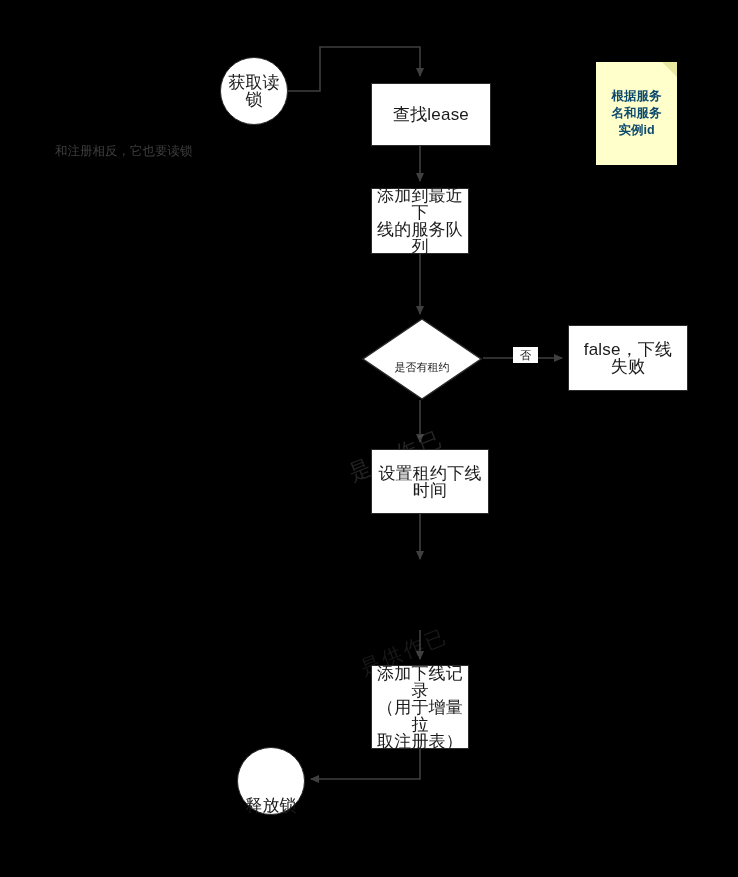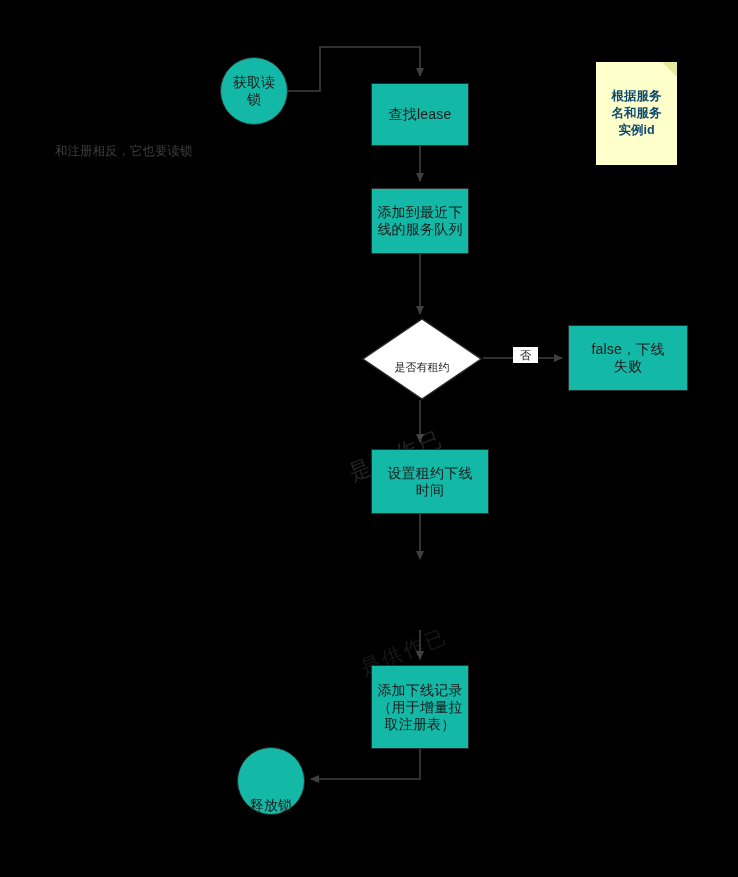--- a/index.html
+++ b/index.html
@@ -11,28 +11,28 @@
     position: relative;
     width: 738px;
     height: 877px;
     background: #000000;
     overflow: hidden;
     font-family: "Liberation Sans", "DejaVu Sans", sans-serif;
   }
   .node {
     position: absolute;
     box-sizing: border-box;
-    background: #14b8a6;
+    background: #ffffff;
     border: 1px solid #2b2b2b;
     color: #1a1a1a;
     display: flex;
     align-items: center;
     justify-content: center;
     text-align: center;
-    font-size: 14px;
+    font-size: 17px;
     line-height: 17px;
     white-space: pre-line;
     letter-spacing: 0.2px;
   }
   .circle {
     border-radius: 50%;
   }
   .diamond-wrap {
     position: absolute;
   }
@@ -164,21 +164,21 @@
   </svg>
 
   <div class="watermark">是供作已</div>
   <div class="wm2">是供作已</div>
 
   <div class="node circle" style="left:220px; top:57px; width:68px; height:68px;">
     <span>获取读
 锁</span>
   </div>
 
-  <div class="node" style="left:371px; top:83px; width:98px; height:63px;">
+  <div class="node" style="left:371px; top:83px; width:120px; height:63px;">
     <span>查找lease</span>
   </div>
 
   <div class="node" style="left:371px; top:188px; width:98px; height:66px;">
     <span>添加到最近下
 线的服务队列</span>
   </div>
 
   <div class="diamond-wrap" style="left:362px; top:318px; width:120px; height:82px;">
     <svg class="diamond-shape" viewBox="0 0 120 82">

